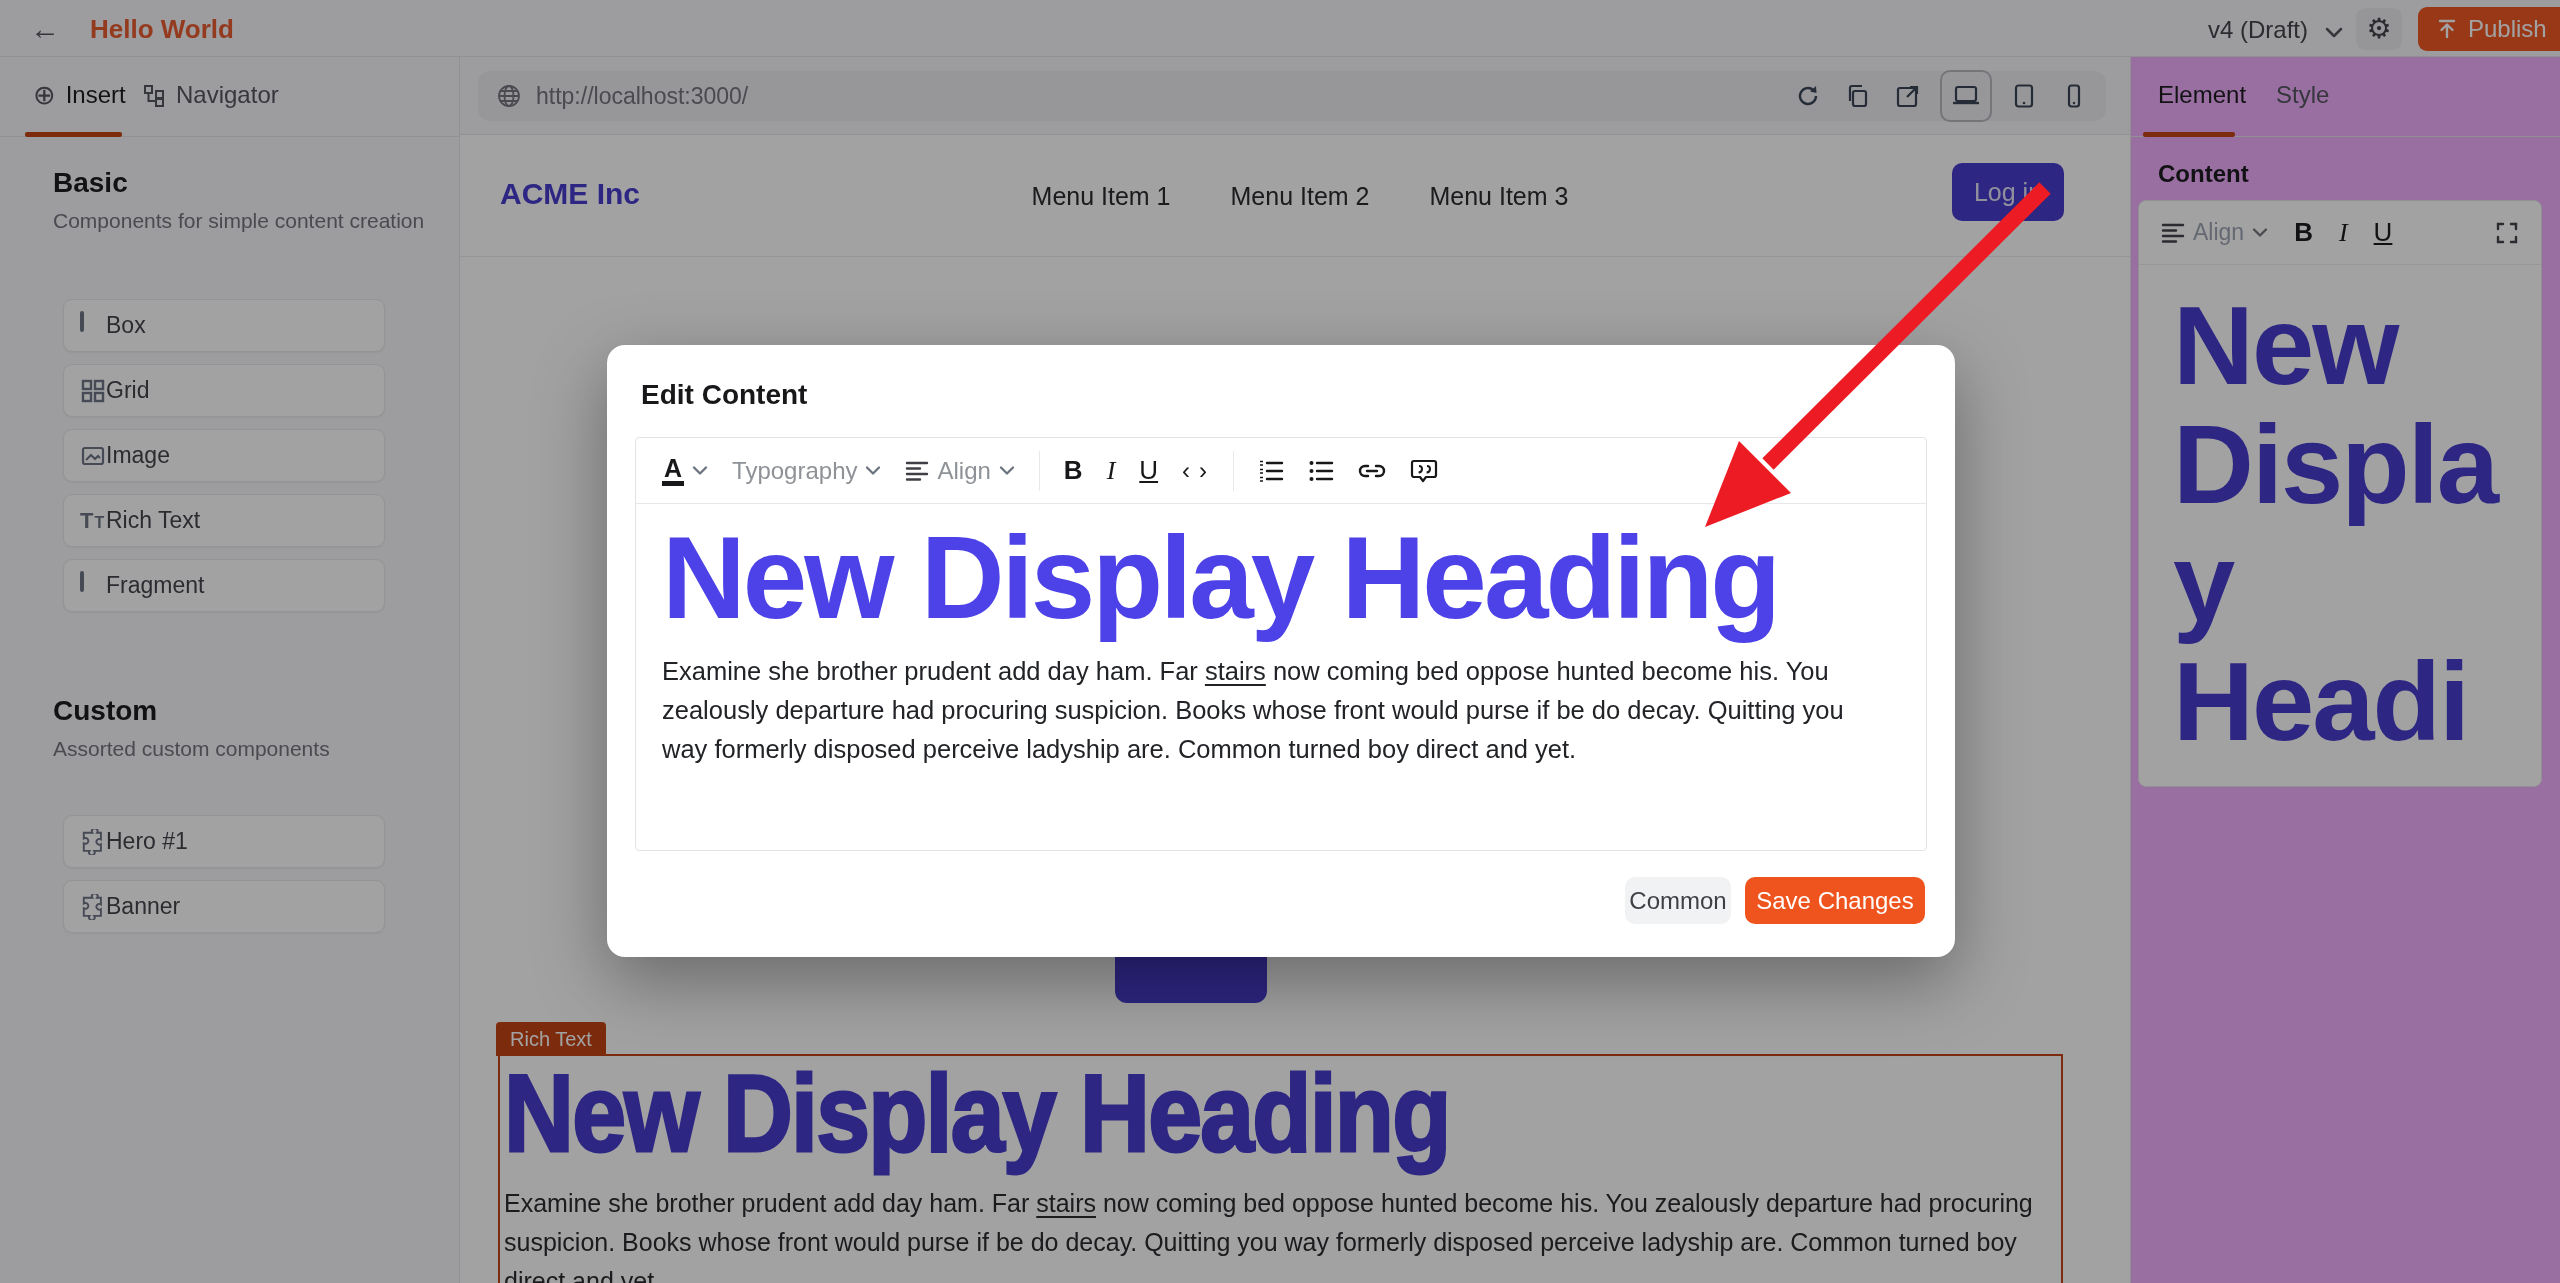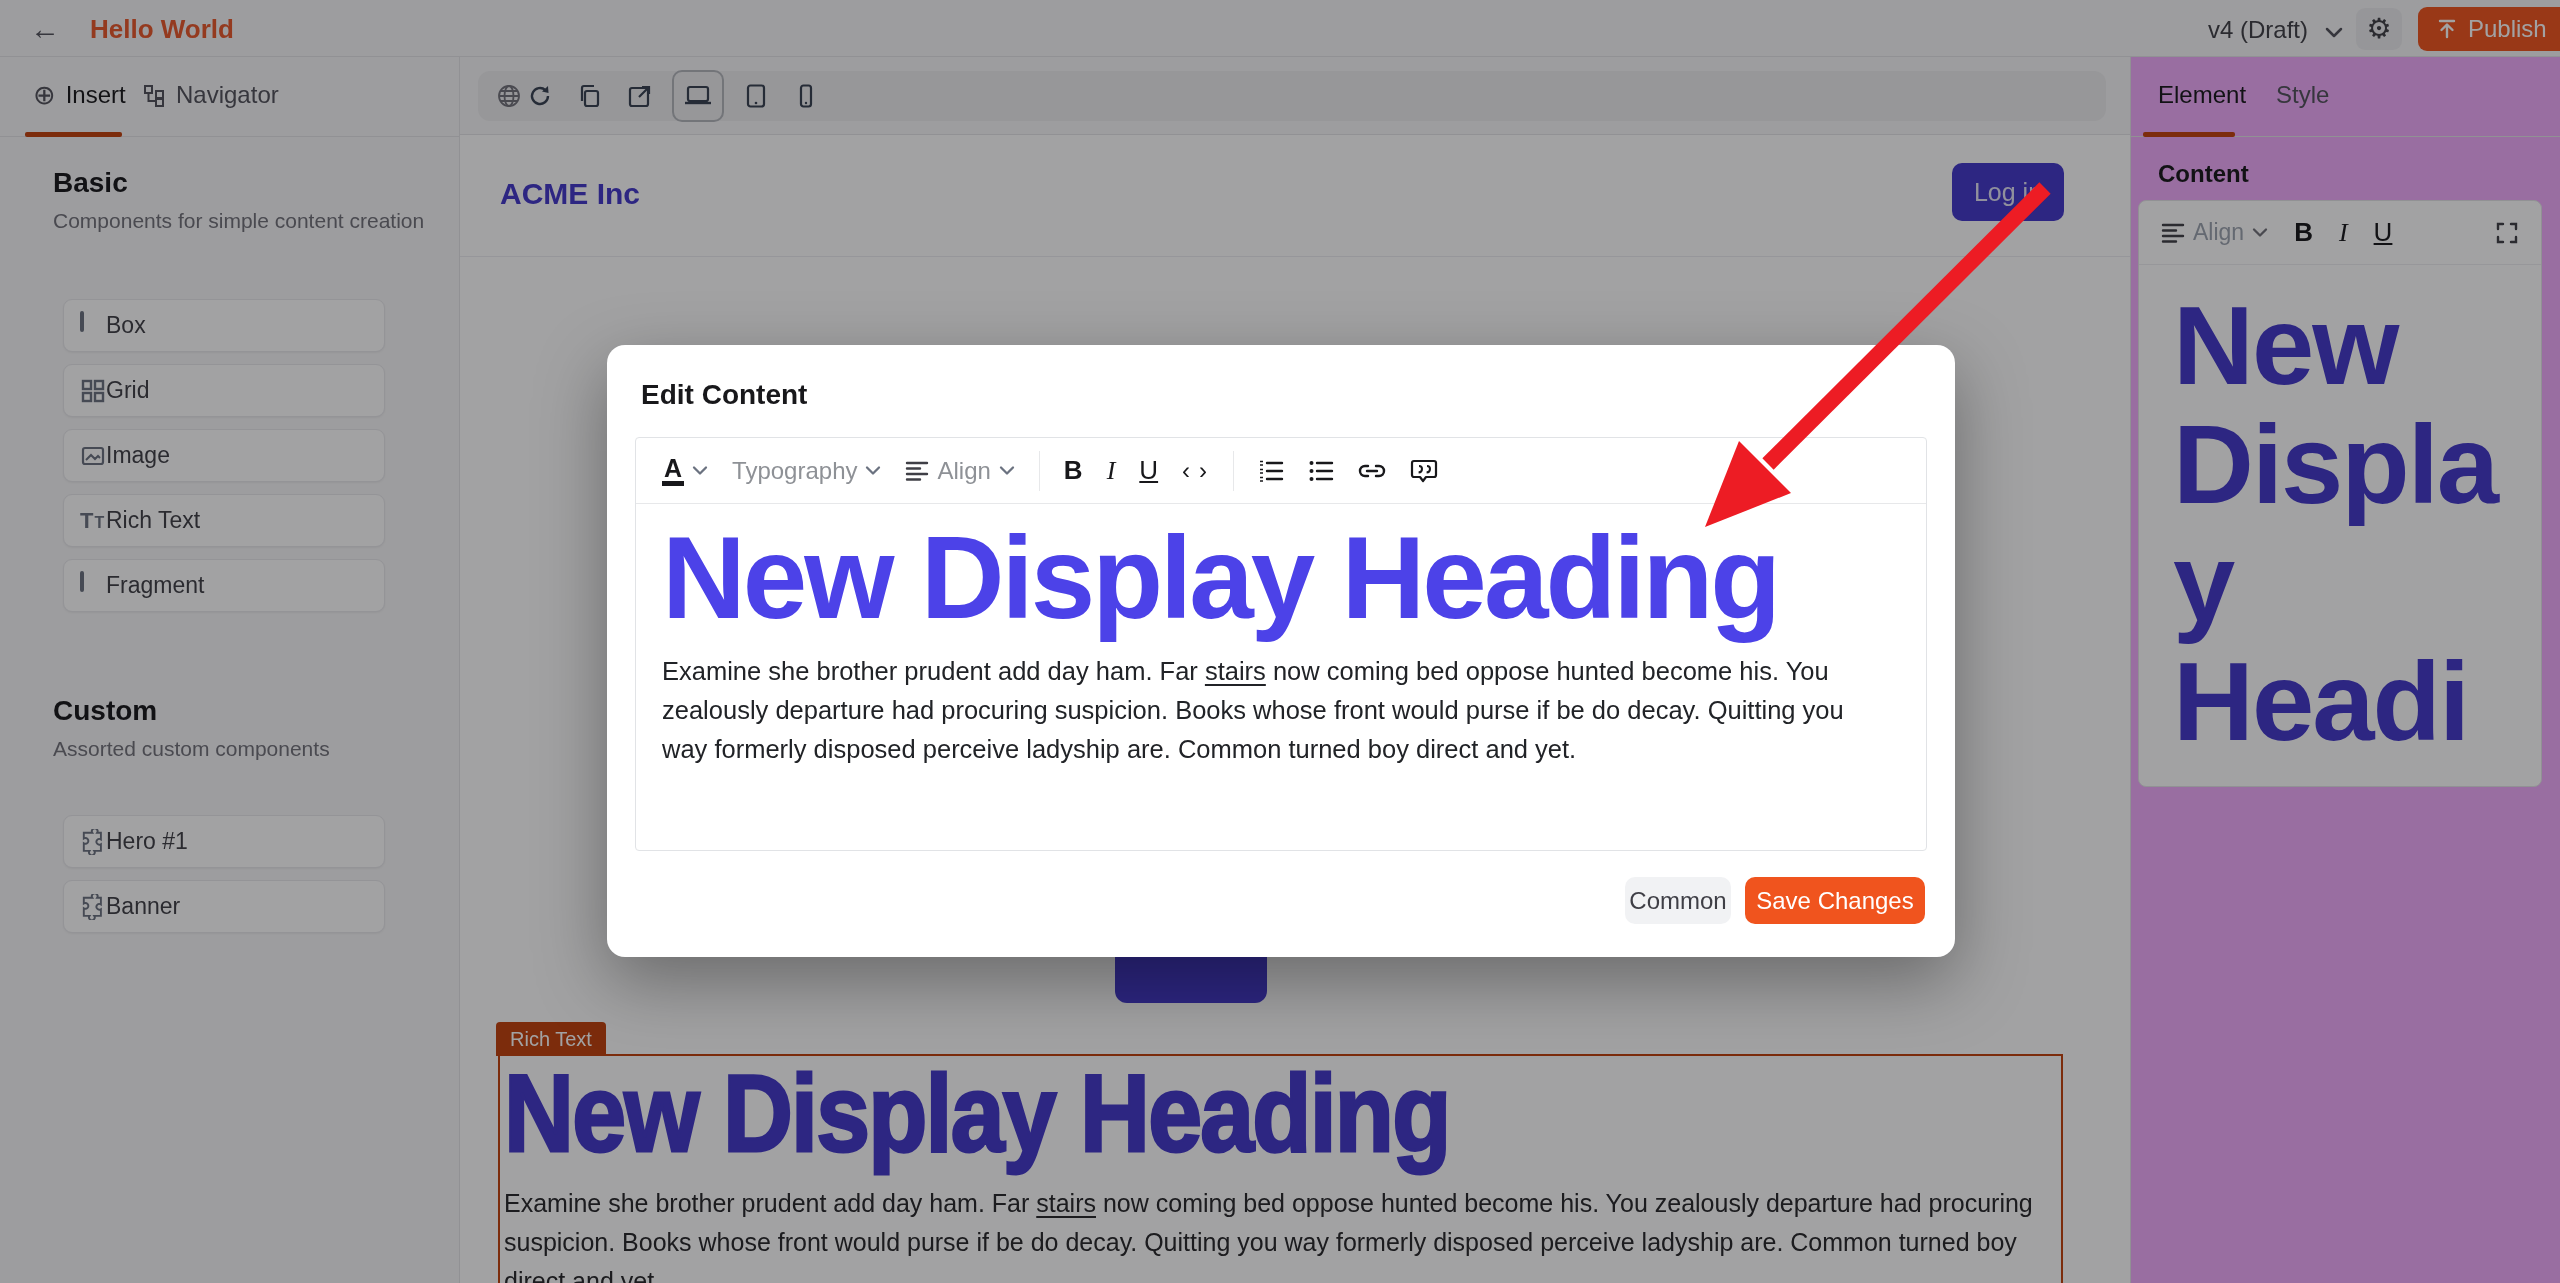--- a/index.html
+++ b/index.html
@@ -204,20 +204,21 @@
   <main id="center">
     <div id="urlrow">
       <div class="url-pill">
         <span>
           <svg class="ic" width="26" height="26" viewBox="0 0 26 26">
               <circle cx="13" cy="13" r="10" fill="none" stroke="#71717a" stroke-width="1.8"></circle>
               <ellipse cx="13" cy="13" rx="4.5" ry="10" fill="none" stroke="#71717a" stroke-width="1.8"></ellipse>
               <path d="M3 13 h20 M4.5 8 h17 M4.5 18 h17" stroke="#71717a" stroke-width="1.8" fill="none"></path>
             </svg>
         </span>
+        <span class="url-text">http://localhost:3000/</span>
         <span class="url-icons">
           <button class="icon-btn">
             <svg class="ic" width="26" height="26" viewBox="0 0 26 26">
                 <path d="M21 13 a8 8 0 1 1 -2.6-5.9" fill="none" stroke="#374151" stroke-width="2.4"></path>
                 <polygon points="21,3 21.5,10 15,8.5" fill="#374151"></polygon>
               </svg>
           </button>
           <button class="icon-btn">
             <svg class="ic" width="26" height="26" viewBox="0 0 26 26">
                 <rect x="8" y="8" width="13" height="15" rx="2" fill="none" stroke="#374151" stroke-width="2.2"></rect>
@@ -249,20 +250,25 @@
                 <circle cx="13" cy="20" r="1.2" fill="#374151"></circle>
               </svg>
           </button>
         </span>
       </div>
     </div>
 
     <div id="page">
       <div class="site-header">
         <div class="brand">ACME Inc</div>
+        <nav class="site-nav">
+          <button class="nav-link">Menu Item 1</button>
+          <button class="nav-link">Menu Item 2</button>
+          <button class="nav-link">Menu Item 3</button>
+        </nav>
         <button class="login-btn">Log in</button>
       </div>
 
       <button class="hidden-btn"></button>
 
       <div class="rt-label">Rich Text</div>
       <div class="rt-component">
         <span class="page-heading">New Display Heading</span>
         <div class="page-body"><span>Examine she brother prudent add day ham. Far </span><span class="ulink">stairs</span><span> now coming bed oppose hunted become his. You zealously departure had procuring suspicion. Books whose front would purse if be do decay. Quitting you way formerly disposed perceive ladyship are. Common turned boy direct and yet.</span></div>
         

